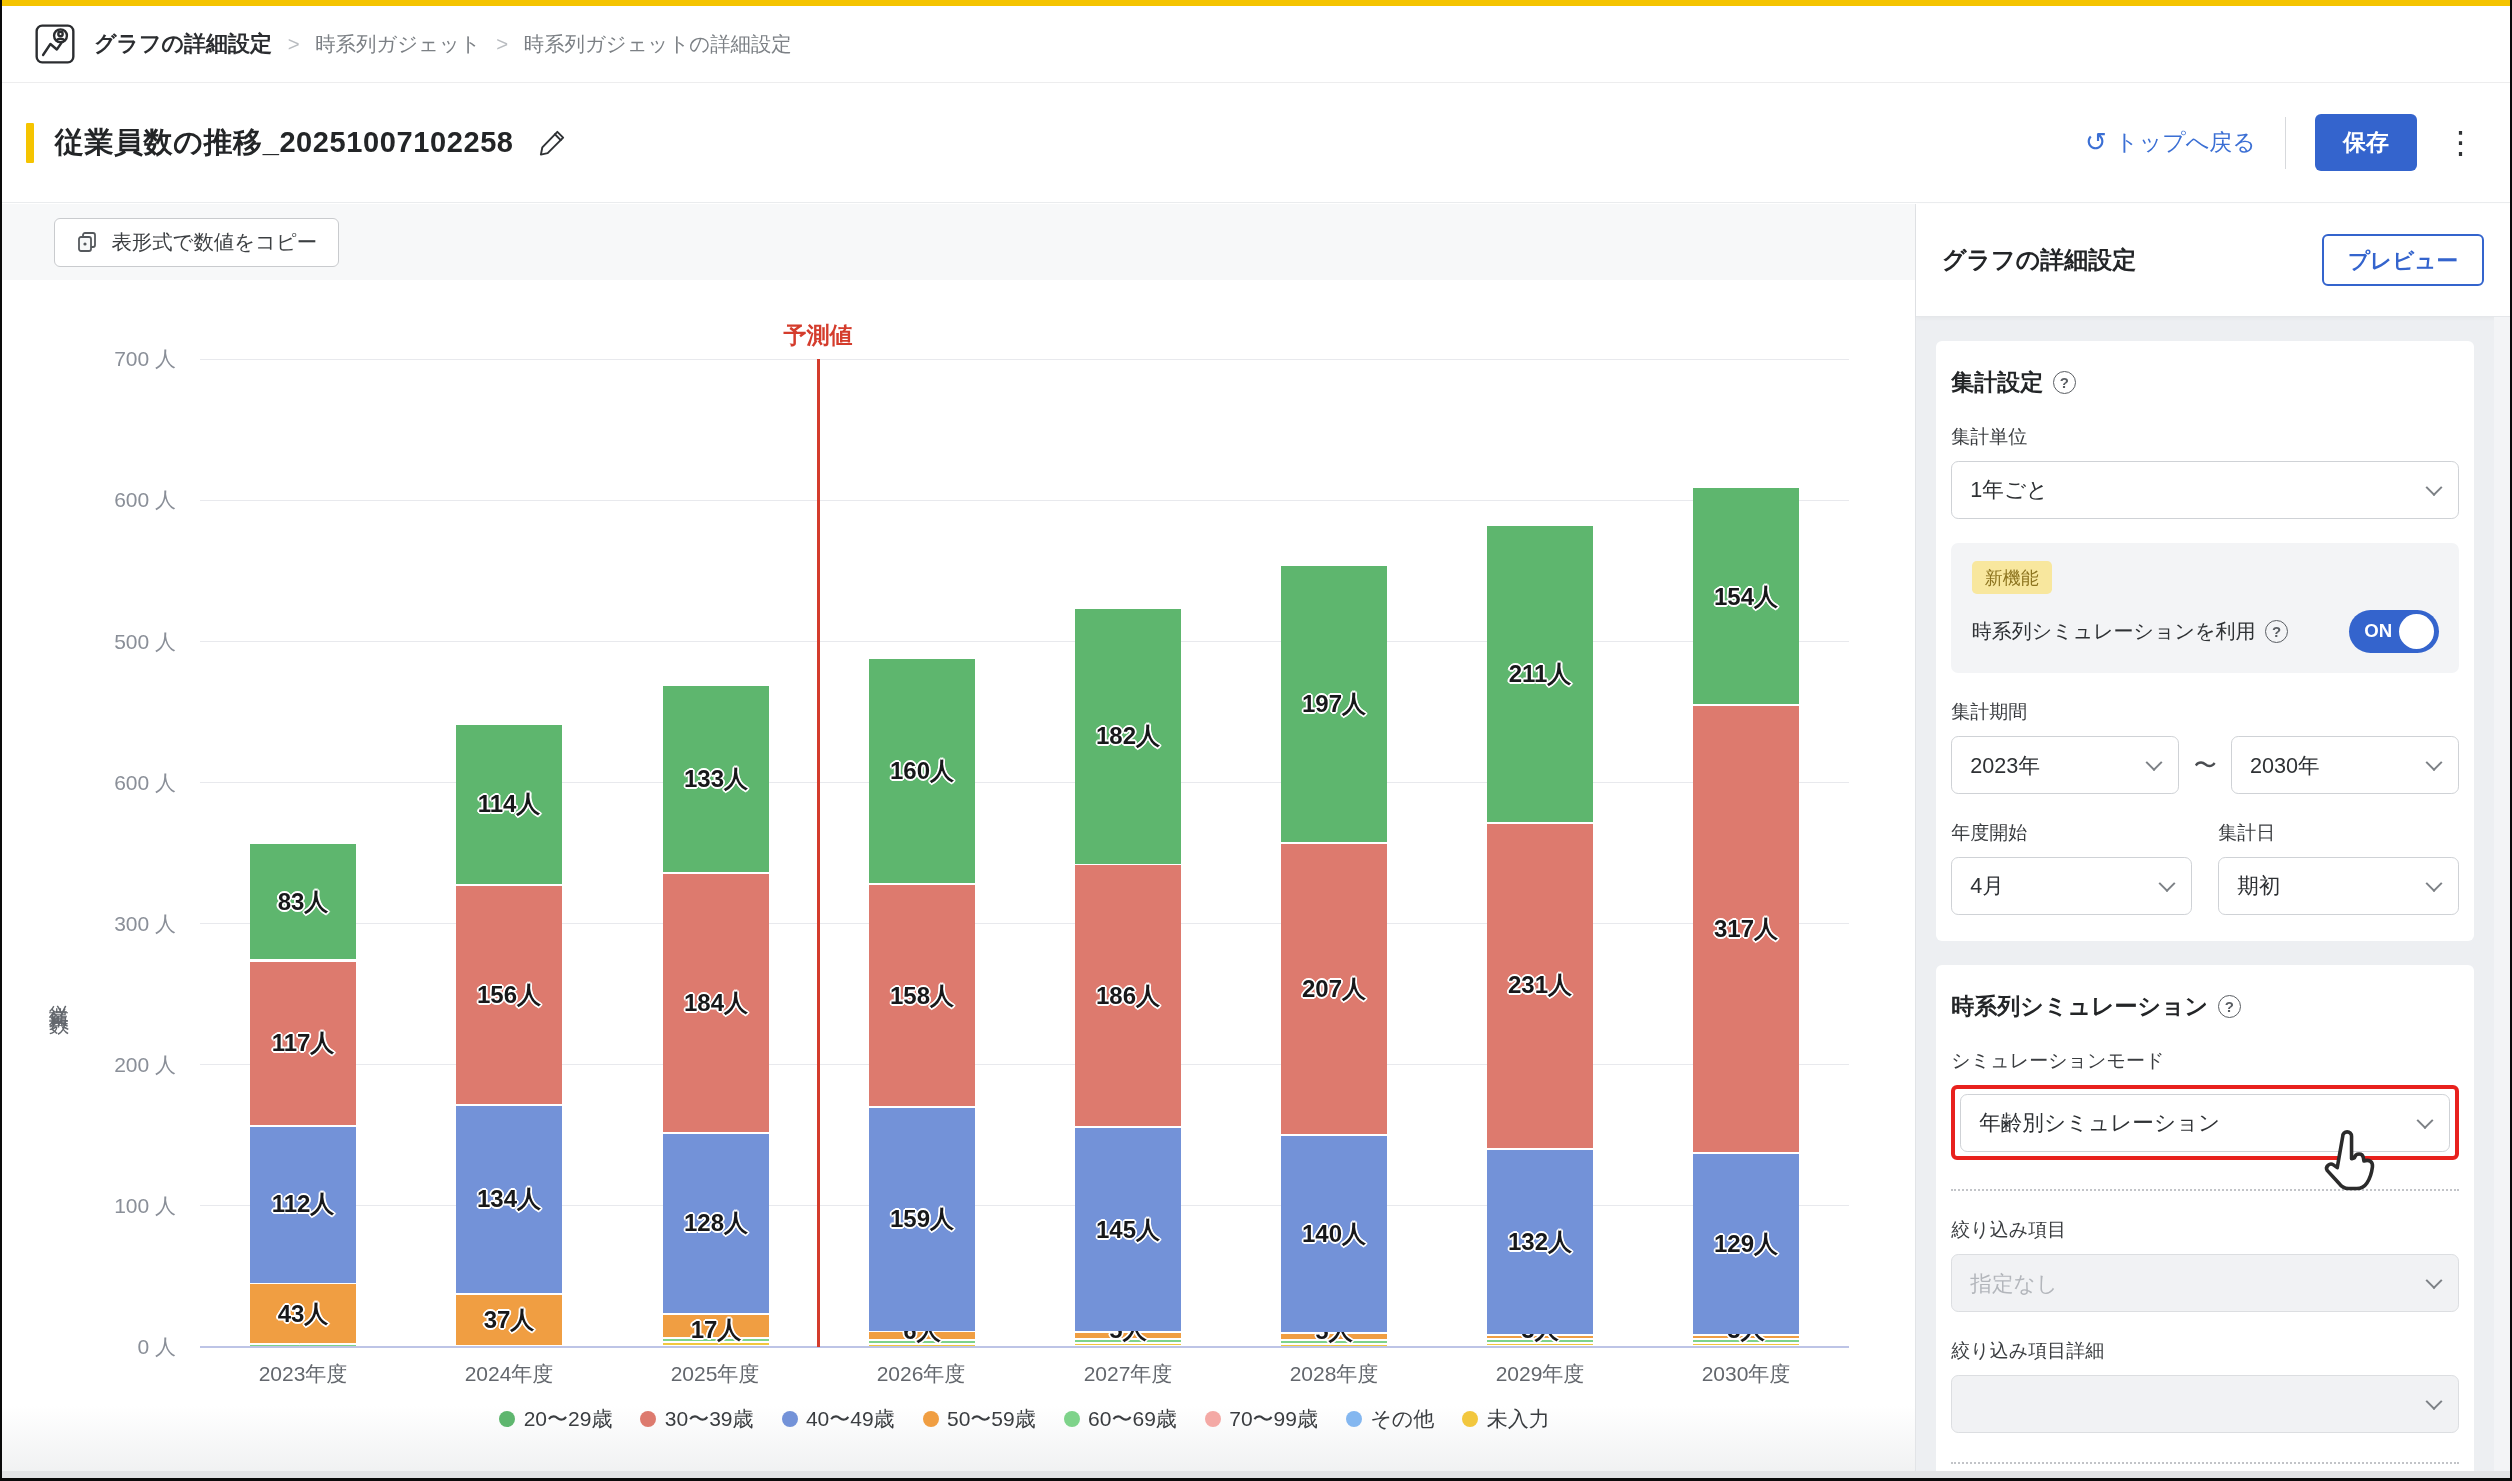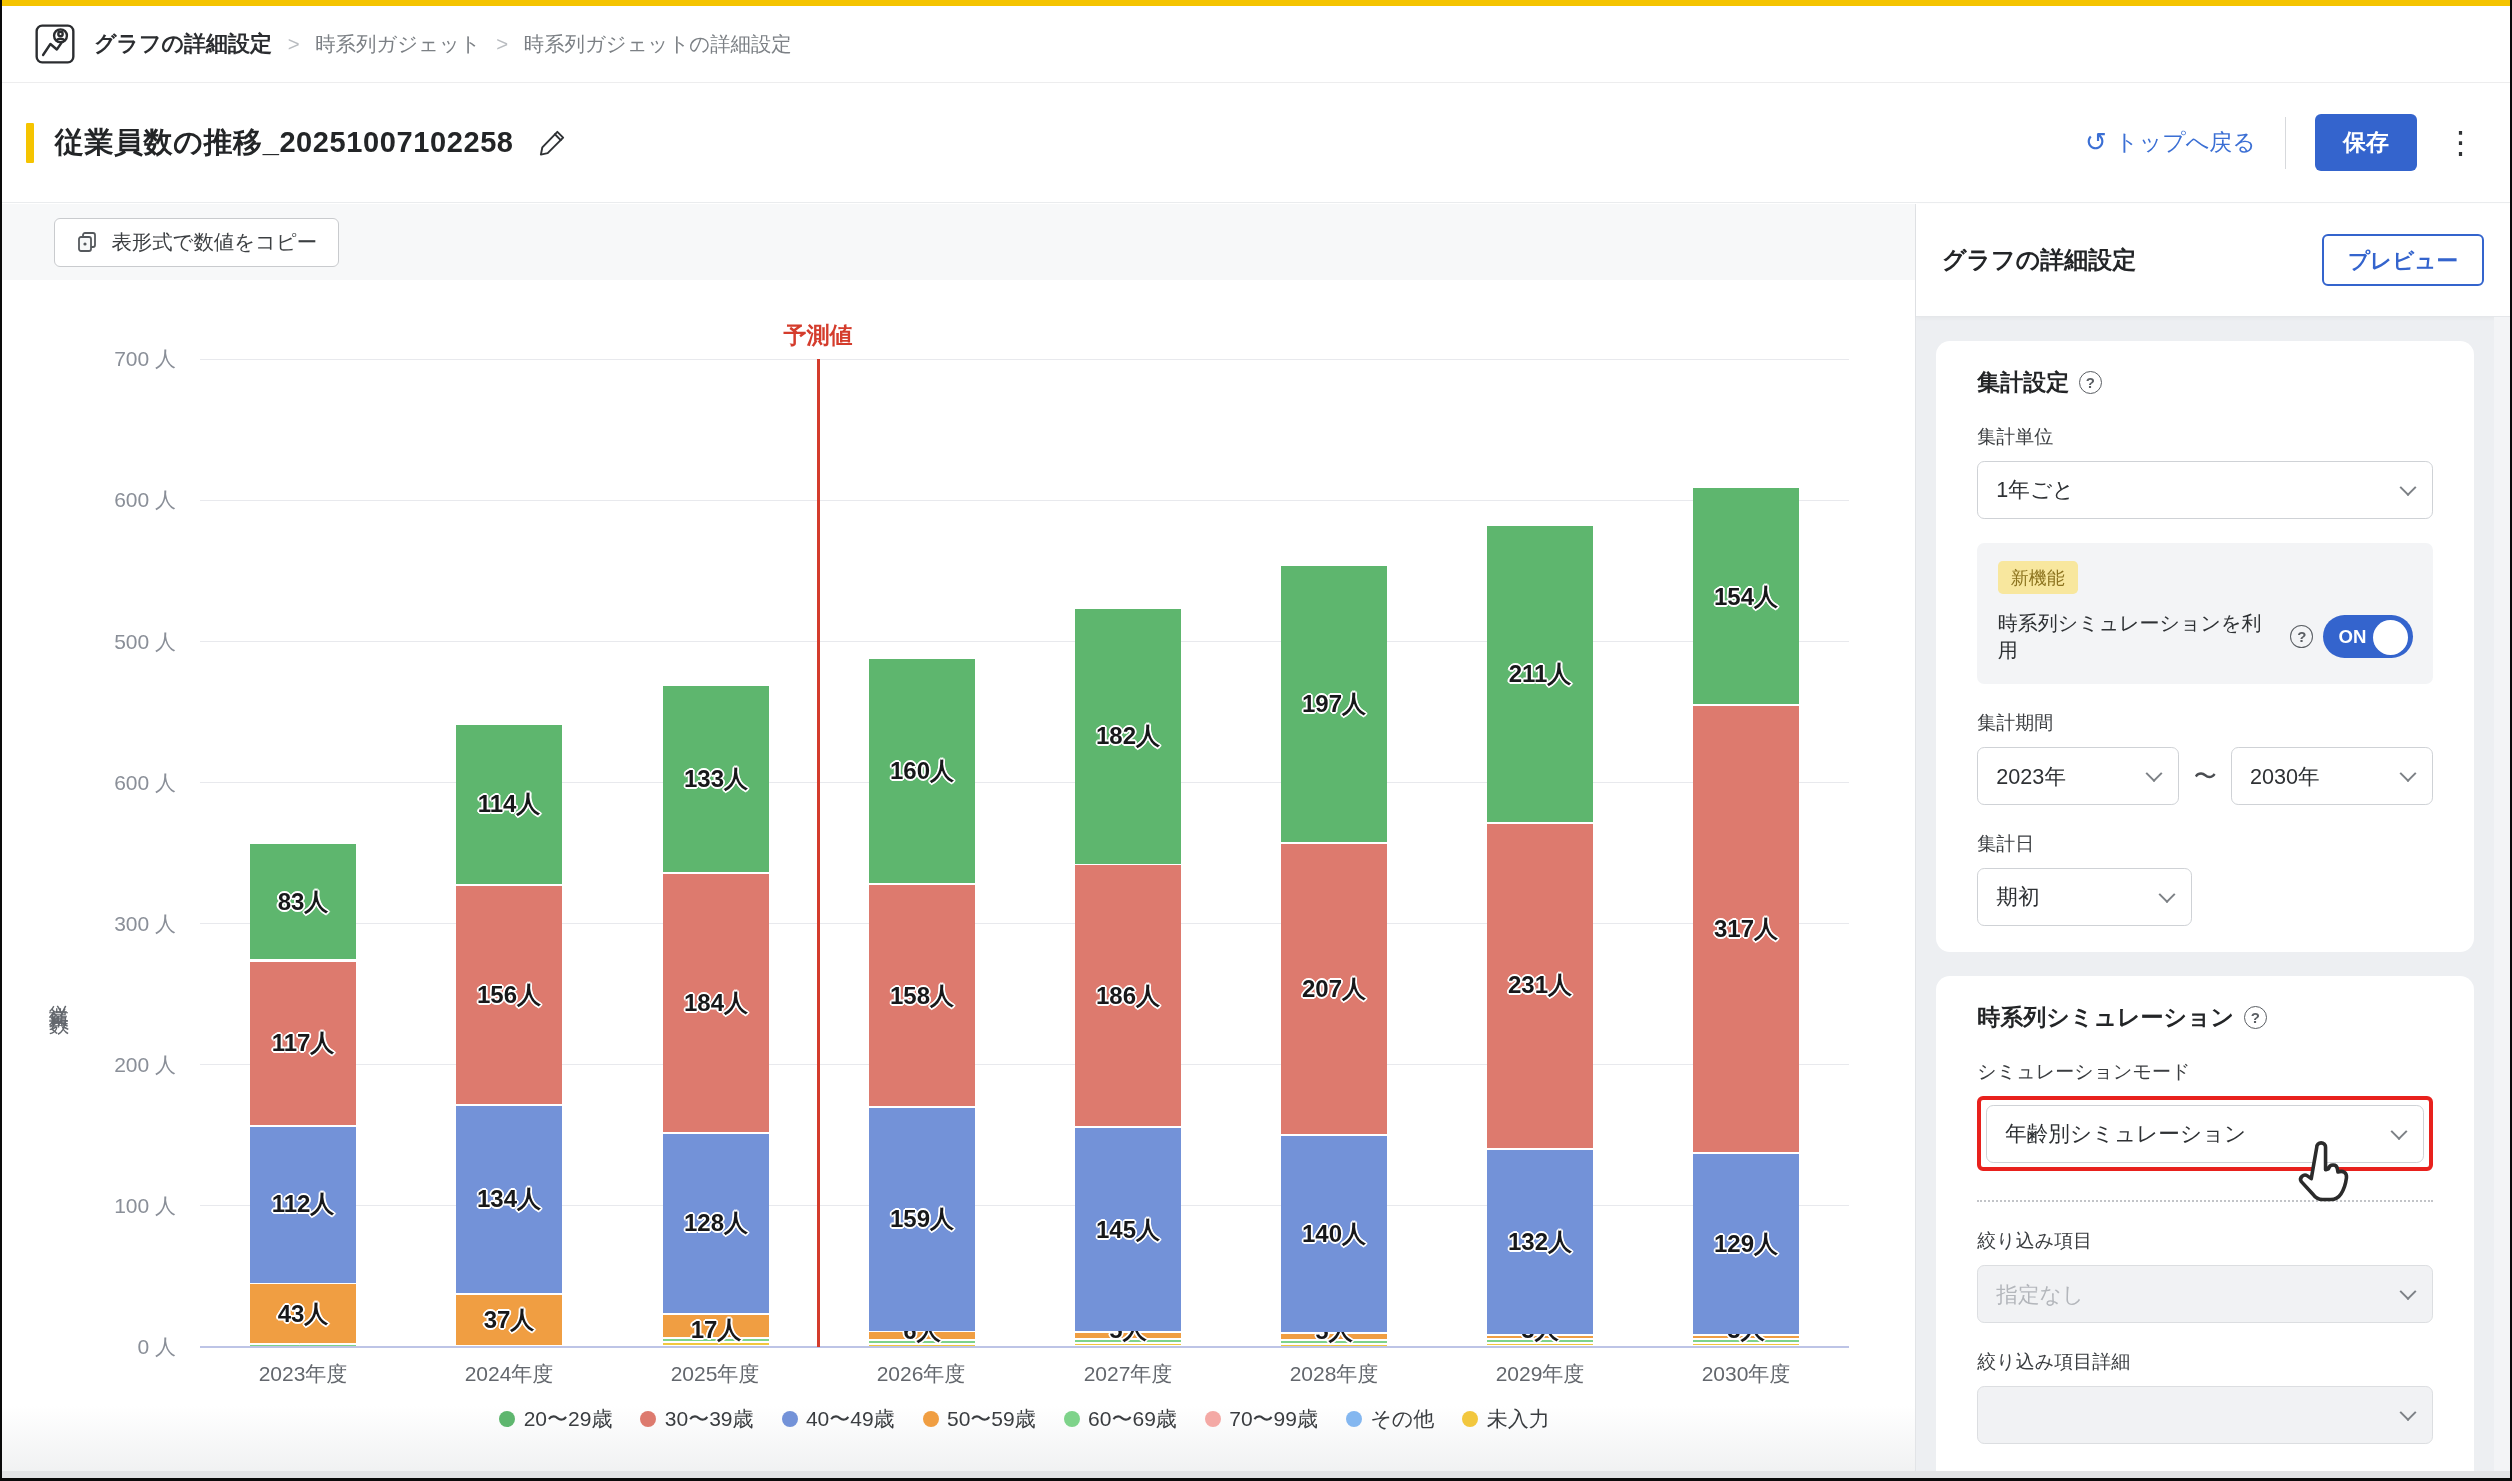--- a/index.html
+++ b/index.html
@@ -71,21 +71,21 @@
 
   
   .panel { width:596px; border-left:1.2px solid #e2e4e7; display:flex; flex-direction:column; background:#edeff2; }
   .panel-head { background:#fff; height:113px; display:flex; align-items:center; padding:0 26px;
                 border-bottom:1.2px solid #e5e7ea; box-shadow:0 2.4px 4.8px rgba(0,0,0,.04); }
   .panel-title { font-size:24px; font-weight:bold; color:#232527; }
   .preview-btn { margin-left:auto; background:#fff; border:2.4px solid #3464cd; color:#3464cd; font-weight:bold;
                  font-size:21.6px; border-radius:6px; padding:9.6px 24px; cursor:pointer; }
   .panel-body { flex:1; padding:24px 36px 0 20.4px; overflow:hidden; position:relative; }
   .scroll-gutter { position:absolute; right:0; top:0; bottom:0; width:15.6px; background:#f3f4f6; }
-  .card { background:#fff; border-radius:14px; padding:26px 41px; margin-bottom:24px; }
+  .card { background:#fff; border-radius:6px; padding:26px 15px; margin-bottom:24px; }
   .card-title { font-size:23px; font-weight:bold; color:#232527; display:flex; align-items:center; gap:9.6px; }
   .help { display:inline-flex; align-items:center; justify-content:center; width:23px; height:23px;
           border:1.8px solid #5a5e63; border-radius:50%; font-size:15px; font-weight:bold; color:#5a5e63; }
   .fld-label { font-size:19px; color:#3a3d40; margin:26px 0 10.8px; }
   .select { position:relative; height:58px; background:#fff; border:1.2px solid #cfd2d6; border-radius:7.2px;
             display:flex; align-items:center; padding:0 44px 0 18px; font-size:21.6px; color:#2e3134; cursor:pointer; }
   .select .chev { position:absolute; right:18px; top:50%; width:12px; height:12px; border-right:2.4px solid #7c8085;
                   border-bottom:2.4px solid #7c8085; transform:translateY(-70%) rotate(45deg); }
   .select.disabled { background:#f1f2f4; border-color:#dcdee1; color:#b3b6bb; cursor:default; }
   .newbox { margin-top:24px; background:#f3f4f6; border-radius:7.2px; padding:18px 20.4px 20.4px; }
@@ -360,20 +360,27 @@
             </div>
             <span class="tilde">〜</span>
             <div class="select">
               <span>2030年</span>
               <span class="chev"></span>
             </div>
           </div>
 
           <div class="two-col">
             <div>
+              <div class="fld-label">年度開始</div>
+              <div class="select">
+                <span>4月</span>
+                <span class="chev"></span>
+              </div>
+            </div>
+            <div>
               <div class="fld-label">集計日</div>
               <div class="select">
                 <span>期初</span>
                 <span class="chev"></span>
               </div>
             </div>
           </div>
         </div>
 
         <div class="card" style="min-height:540px;">

